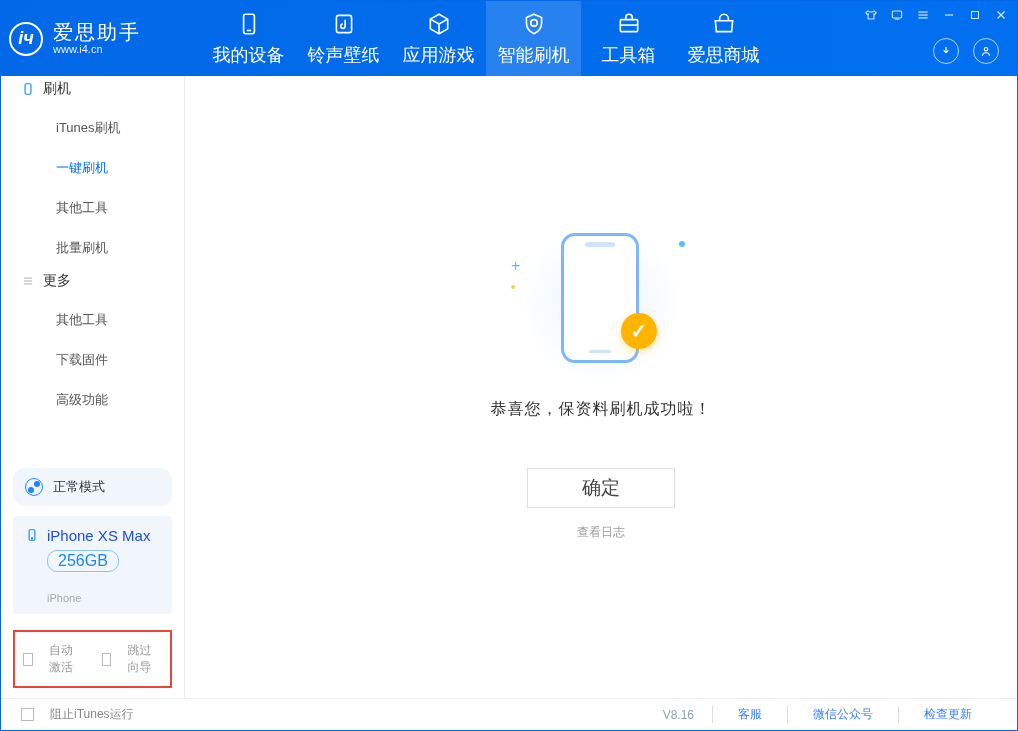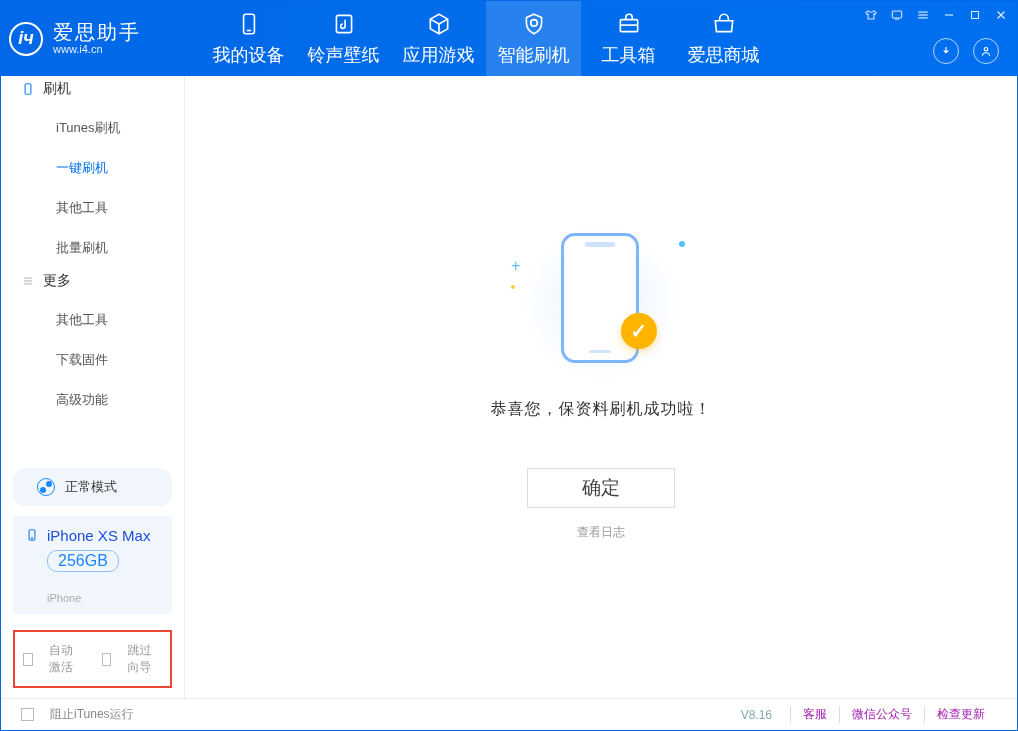--- a/index.html
+++ b/index.html
@@ -27,21 +27,21 @@
     .body { flex: 1; display: flex; min-height: 0; }
     
     .sidebar { width: 184px; border-right: 1px solid #ececec; display: flex; flex-direction: column; background: #fff; }
     .side-section-header { display: flex; align-items: center; gap: 8px; padding: 4px 20px 10px; font-size: 14px; color: #333; font-weight: 500; }
     .side-items { padding-left: 0; }
     .side-item { padding: 11px 0 11px 55px; font-size: 13px; color: #555; cursor: pointer; }
     .side-item.active { color: #0170f0; }
     
     .sidebar-flex { flex: 1; }
     
-    .mode-card { margin: 0 12px 10px; background: #f1f6fc; border-radius: 12px; padding: 10px 24px; display: flex; align-items: center; gap: 10px; font-size: 13px; color: #333; }
+    .mode-card { margin: 0 12px 10px; background: #f1f6fc; border-radius: 12px; padding: 10px 12px; display: flex; align-items: center; gap: 10px; font-size: 13px; color: #333; }
     .mode-icon { width: 18px; height: 18px; border: 1.5px solid #1b86ff; border-radius: 50%; position: relative; }
     .mode-icon::after { content:''; width:6px; height:6px; background:#1b86ff; border-radius:50%; position:absolute; top:2px; left:8px; }
     .mode-icon::before { content:''; width:6px; height:6px; background:#1b86ff; border-radius:50%; position:absolute; bottom:2px; left:2px; }
     
     .device-card { margin: 0 12px 10px; background: #f1f6fc; border-radius: 4px; padding: 10px 12px; }
     .device-row { display: flex; align-items: center; gap: 8px; }
     .device-name { font-size: 15px; color: #1d4ed8; font-weight: 500; }
     .storage-pill { margin-top: 6px; margin-left: 22px; display: inline-block; padding: 1px 10px; border: 1px solid #8cc0ff; border-radius: 10px; font-size: 16px; color: #1b86ff; }
     .device-type { margin-left: 22px; margin-top: 20px; font-size: 11px; color: #aaa; }
     
@@ -63,21 +63,21 @@
     .check-badge { position: absolute; right: 4px; bottom: 24px; width: 36px; height: 36px; background: #ffb400; border-radius: 50%; display:flex; align-items:center; justify-content:center; color:#fff; font-size:20px; font-weight:bold; box-shadow: 0 3px 8px rgba(255,180,0,.35); }
     
     .success-msg { font-size: 16px; color: #333; letter-spacing: 1px; margin-bottom: 48px; }
     .confirm-btn { width: 148px; height: 40px; border: 1px solid #ddd; background: #fff; font-size: 19px; color: #444; cursor: pointer; margin-bottom: 16px; }
     .log-link { font-size: 12px; color: #999; cursor: pointer; }
     
     .statusbar { height: 32px; border-top: 1px solid #ececec; display: flex; align-items: center; padding: 0 20px; font-size: 12px; color: #888; }
     .statusbar .chk { color: #888; }
     .sb-spacer { flex: 1; }
     .sb-ver { color: #8aa; margin-right: 18px; }
-    .sb-link { color: #a21caf; padding: 0 12px; border-left: 1px solid #ddd; cursor: pointer; }
+    .sb-link { color: #3b82f6; padding: 0 25px; border-left: 1px solid #ddd; cursor: pointer; }
     .sb-link:first-of-type { border-left: 1px solid #ddd; }
   </style>
 </head>
 <body>
 
 <div class="window">
 
   <div class="titlebar">
     <div class="logo-area">
       <div class="logo-circle">iч</div>

